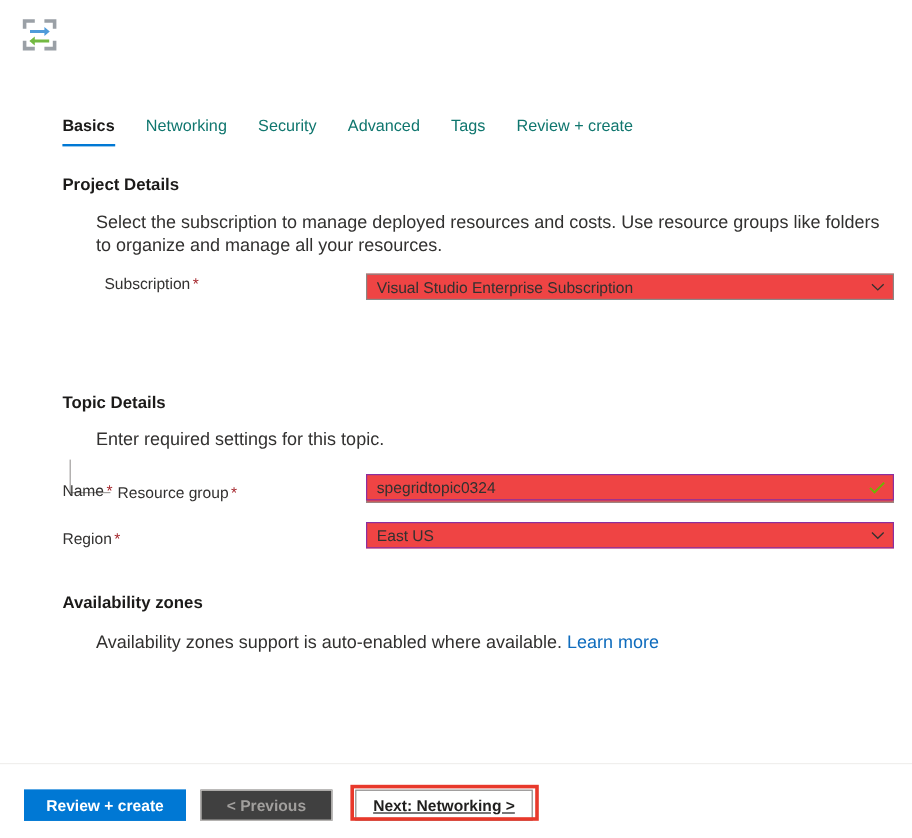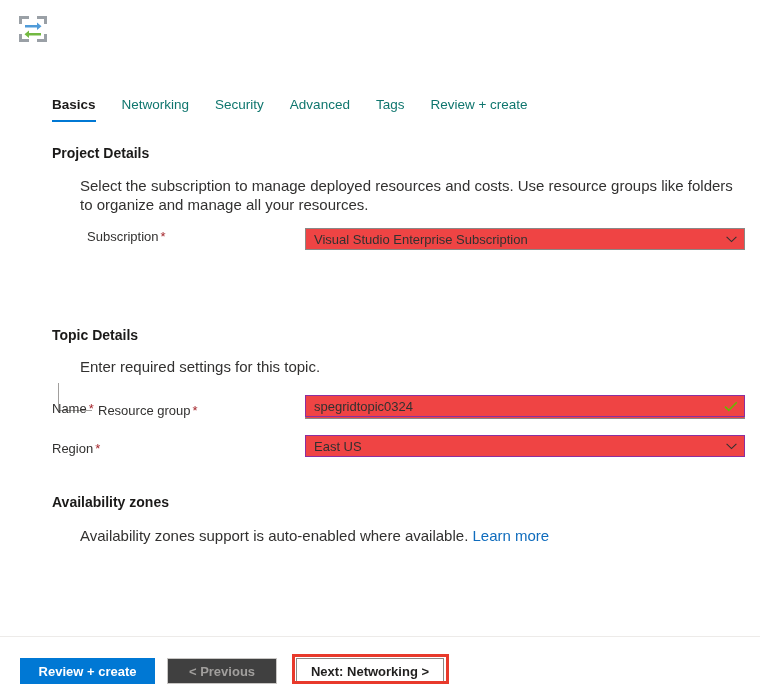--- a/index.html
+++ b/index.html
@@ -116,21 +116,21 @@
     background: #fff;
   }
   .btn {
     position: absolute; height: 26px;
     font-size: 13px; font-weight: bold;
     display: flex; align-items: center; justify-content: center;
     cursor: pointer; border: 1px solid transparent; white-space: nowrap;
   }
   .btn-primary { background: #0078d4; color: #ffffff; border-color: #0078d4; }
   .btn-disabled { background: #404040; color: #a19f9d; border-color: #c8c6c4; cursor: default; }
-  .btn-default { background: #ffffff; color: #201f1e; border-color: #8a8886; }
+  .btn-default { background: #ffffff; color: #201f1e; border-color: #8a8886; text-decoration: underline; }
 
   .annotation-box {
     position: absolute;
     border: 3px solid #e8392b;
     pointer-events: none;
   }
 </style>
 </head>
 <body>
 

